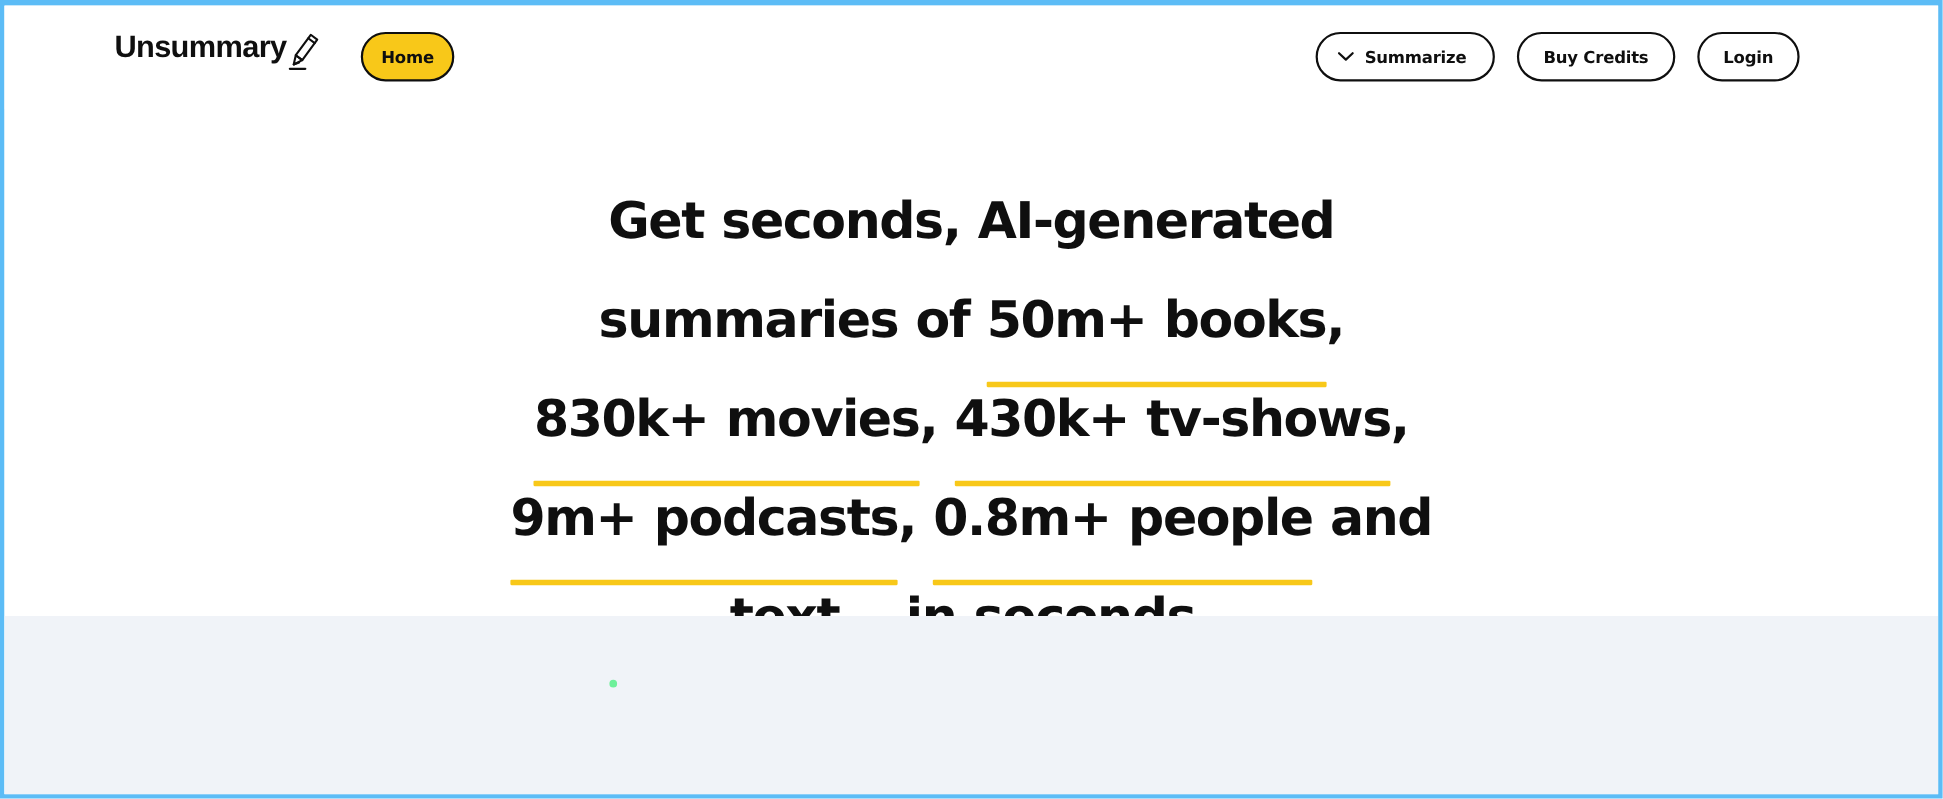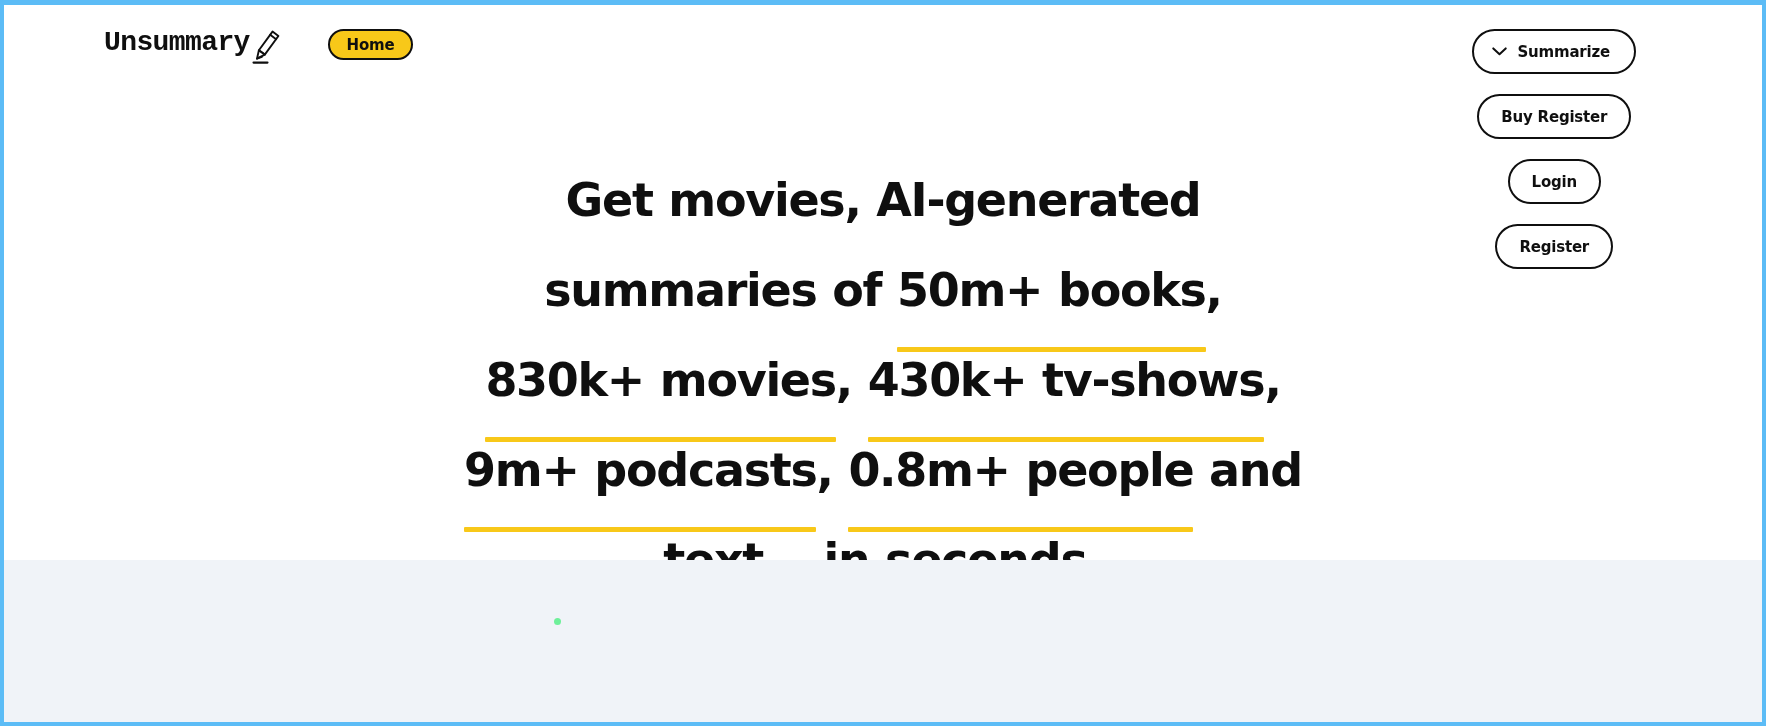--- a/index.html
+++ b/index.html
@@ -45,42 +45,42 @@
 
   #brand-block {
     position: absolute;
     left: 100px;
     top: 22px;
     display: flex;
     align-items: flex-start;
   }
 
   #brand-name {
-    font-family: Liberation Mono, monospace;
+    font-family: Liberation Sans, sans-serif;
     font-size: 28px;
     font-weight: 700;
     letter-spacing: -0.6px;
     color: #0f0f0f;
     line-height: 32px;
   }
 
   #pencil-icon {
     margin-left: 2px;
     margin-top: 2px;
     width: 30px;
     height: 36px;
     display: block;
   }
 
   #home-button {
     position: absolute;
     left: 324px;
     top: 24px;
     width: 85px;
-    height: 31px;
+    height: 45px;
     border-radius: 23px;
     background: #f8c819;
     border: 2.5px solid #0f0f0f;
     color: #0f0f0f;
     font-family: "DejaVu Sans", sans-serif;
     font-size: 15px;
     font-weight: 700;
     letter-spacing: -0.2px;
     display: flex;
     align-items: center;
@@ -88,21 +88,20 @@
     cursor: pointer;
   }
 
   #nav-actions {
     position: absolute;
     right: 126px;
     top: 24px;
     display: flex;
     align-items: center;
     gap: 20px;
-    flex-direction: column;
   }
 
   .pill-button {
     height: 45px;
     border-radius: 23px;
     background: #ffffff;
     border: 2.5px solid #0f0f0f;
     color: #0f0f0f;
     font-family: "DejaVu Sans", sans-serif;
     font-size: 15px;
@@ -201,30 +200,29 @@
 
       <div id="nav-actions">
 
         <button id="summarize-button" class="pill-button">
           <svg id="chevron-down-icon" viewBox="0 0 15 9">
             <path d="M1.3 1.4 L7.5 7.2 L13.7 1.4" fill="none" stroke="#0f0f0f" stroke-width="2" stroke-linecap="round" stroke-linejoin="round"></path>
           </svg>
           <span>Summarize</span>
         </button>
 
-        <button class="pill-button">Buy Register</button>
+        <button class="pill-button">Buy Credits</button>
 
         <button class="pill-button">Login</button>
 
-        <button class="pill-button">Register</button>
       </div>
     </div>
 
     <div id="hero">
-      <h1 id="hero-heading"><span>Get movies, AI-generated summaries of </span><span class="hl">50m+ books</span><span>, </span><span class="hl">830k+ movies</span><span>, </span><span class="hl">430k+ tv-shows</span><span>, </span><span class="hl">9m+ podcasts</span><span>, </span><span class="hl">0.8m+ people</span><span> and </span><span class="hl">text</span><span>… in seconds.</span></h1>
+      <h1 id="hero-heading"><span>Get seconds, AI-generated summaries of </span><span class="hl">50m+ books</span><span>, </span><span class="hl">830k+ movies</span><span>, </span><span class="hl">430k+ tv-shows</span><span>, </span><span class="hl">9m+ podcasts</span><span>, </span><span class="hl">0.8m+ people</span><span> and </span><span class="hl">text</span><span>… in seconds.</span></h1>
     </div>
 
     <div id="lower-section">
       <div id="loading-dot"></div>
     </div>
 
   </div>
 </div>
 
 </body></html>

